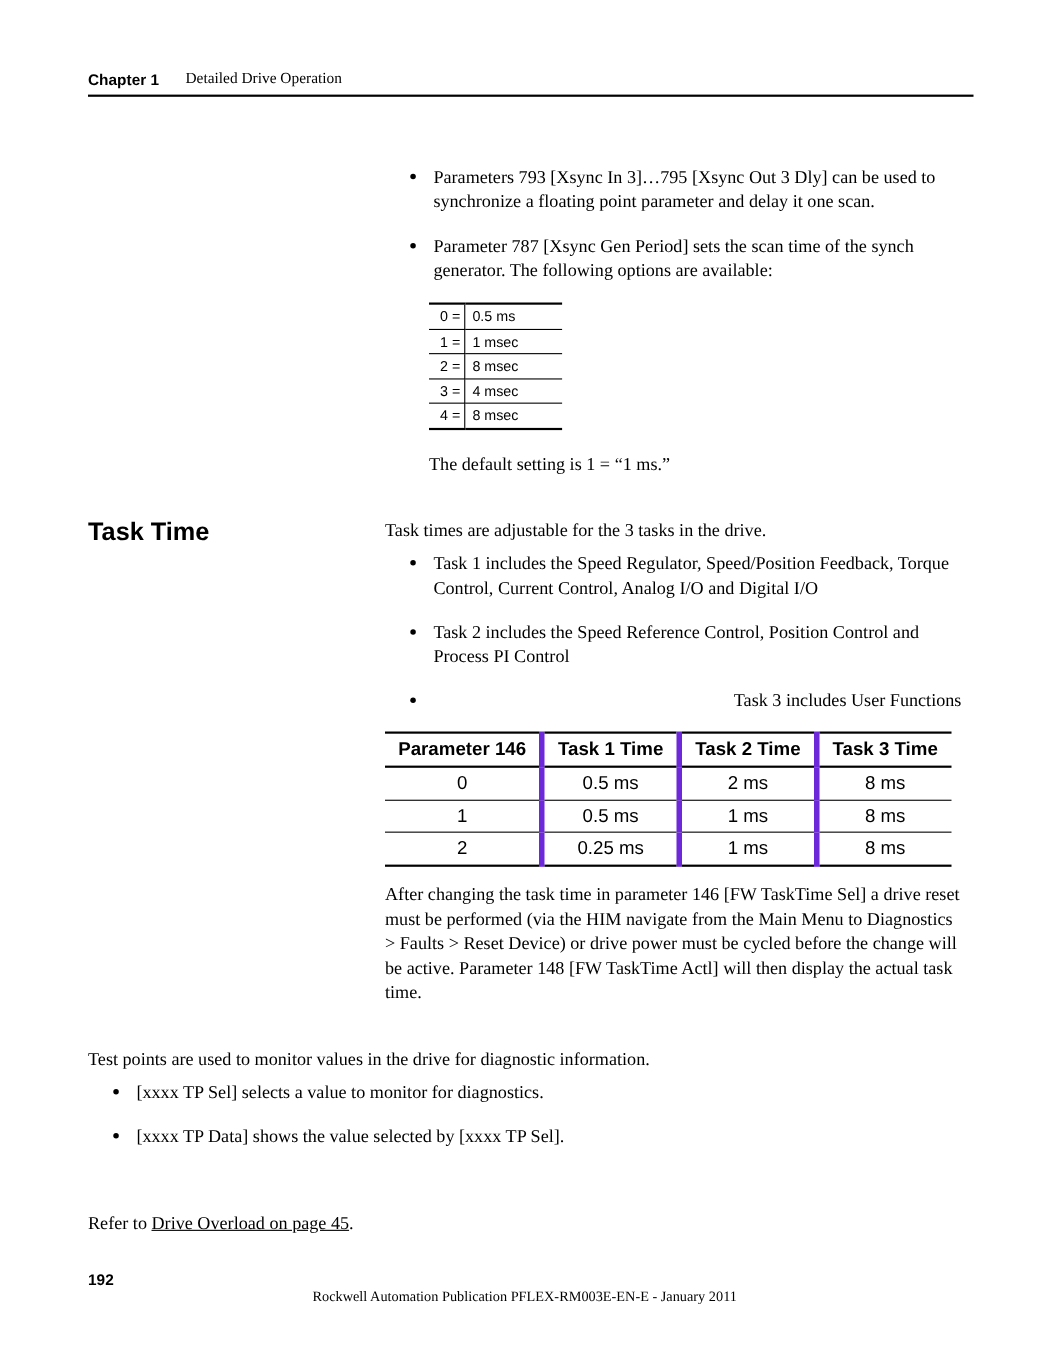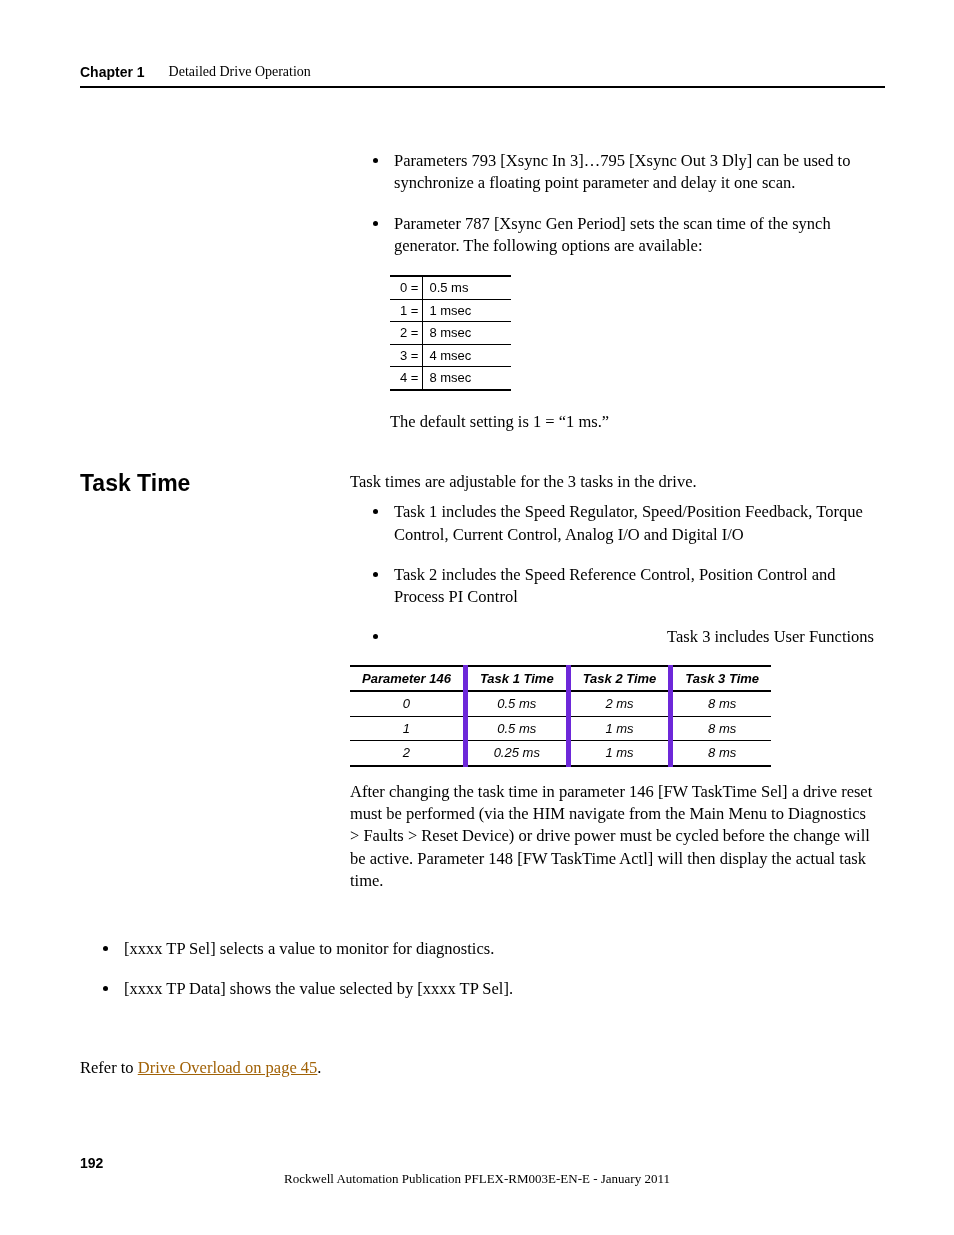--- a/index.html
+++ b/index.html
@@ -91,43 +91,42 @@
   .section-body {
     flex: 1;
     font-family: Georgia, serif;
     font-size: 16.5px;
     line-height: 1.35;
   }
 
   table.param-table {
     border-collapse: collapse;
     font-family: Arial, Helvetica, sans-serif;
-    font-size: 13px;
+    font-size: 17px;
     margin: 10px 0 14px 0;
-    font-style: italic;
   }
   table.param-table th, table.param-table td {
     border-left: 5px solid #6d28d9;
     border-right: none;
     border-top: 1px solid #000;
     border-bottom: 1px solid #000;
     padding: 3px 12px;
     text-align: center;
   }
   table.param-table th {
     font-weight: bold;
     text-align: left;
     border-top: 2px solid #000;
     border-bottom: 2px solid #000;
   }
   table.param-table th:first-child,
   table.param-table td:first-child { border-left: none; }
   table.param-table tr:last-child td { border-bottom: 2px solid #000; }
 
-  a.link { color: #a16207; text-decoration: underline; }
+  a.link { color: #000000; text-decoration: underline; }
 
   .footer {
     position: absolute;
     bottom: 48px;
     left: 80px;
     right: 80px;
     display: flex;
     font-family: Georgia, serif;
     font-size: 13px;
     flex-direction: column;
@@ -227,20 +226,21 @@
         </tr>
       </tbody>
         </table>
 
       <div>After changing the task time in parameter 146 [FW TaskTime Sel] a drive reset must be performed (via the HIM navigate from the Main Menu to Diagnostics &gt; Faults &gt; Reset Device) or drive power must be cycled before the change will be active. Parameter 148 [FW TaskTime Actl] will then display the actual task time.</div>
     </div>
   </div>
 
   <div class="section-row">
     <div class="section-body">
+      <div>Test points are used to monitor values in the drive for diagnostic information.</div>
       <ul class="bullets">
         <li>[xxxx TP Sel] selects a value to monitor for diagnostics.</li>
         <li>[xxxx TP Data] shows the value selected by [xxxx TP Sel].</li>
       </ul>
     </div>
   </div>
 
   <div class="section-row" style="margin-top:38px;">
     <div class="section-body">
       <span>Refer to </span><a href="#" class="link">Drive Overload on page 45</a><span>.</span>

